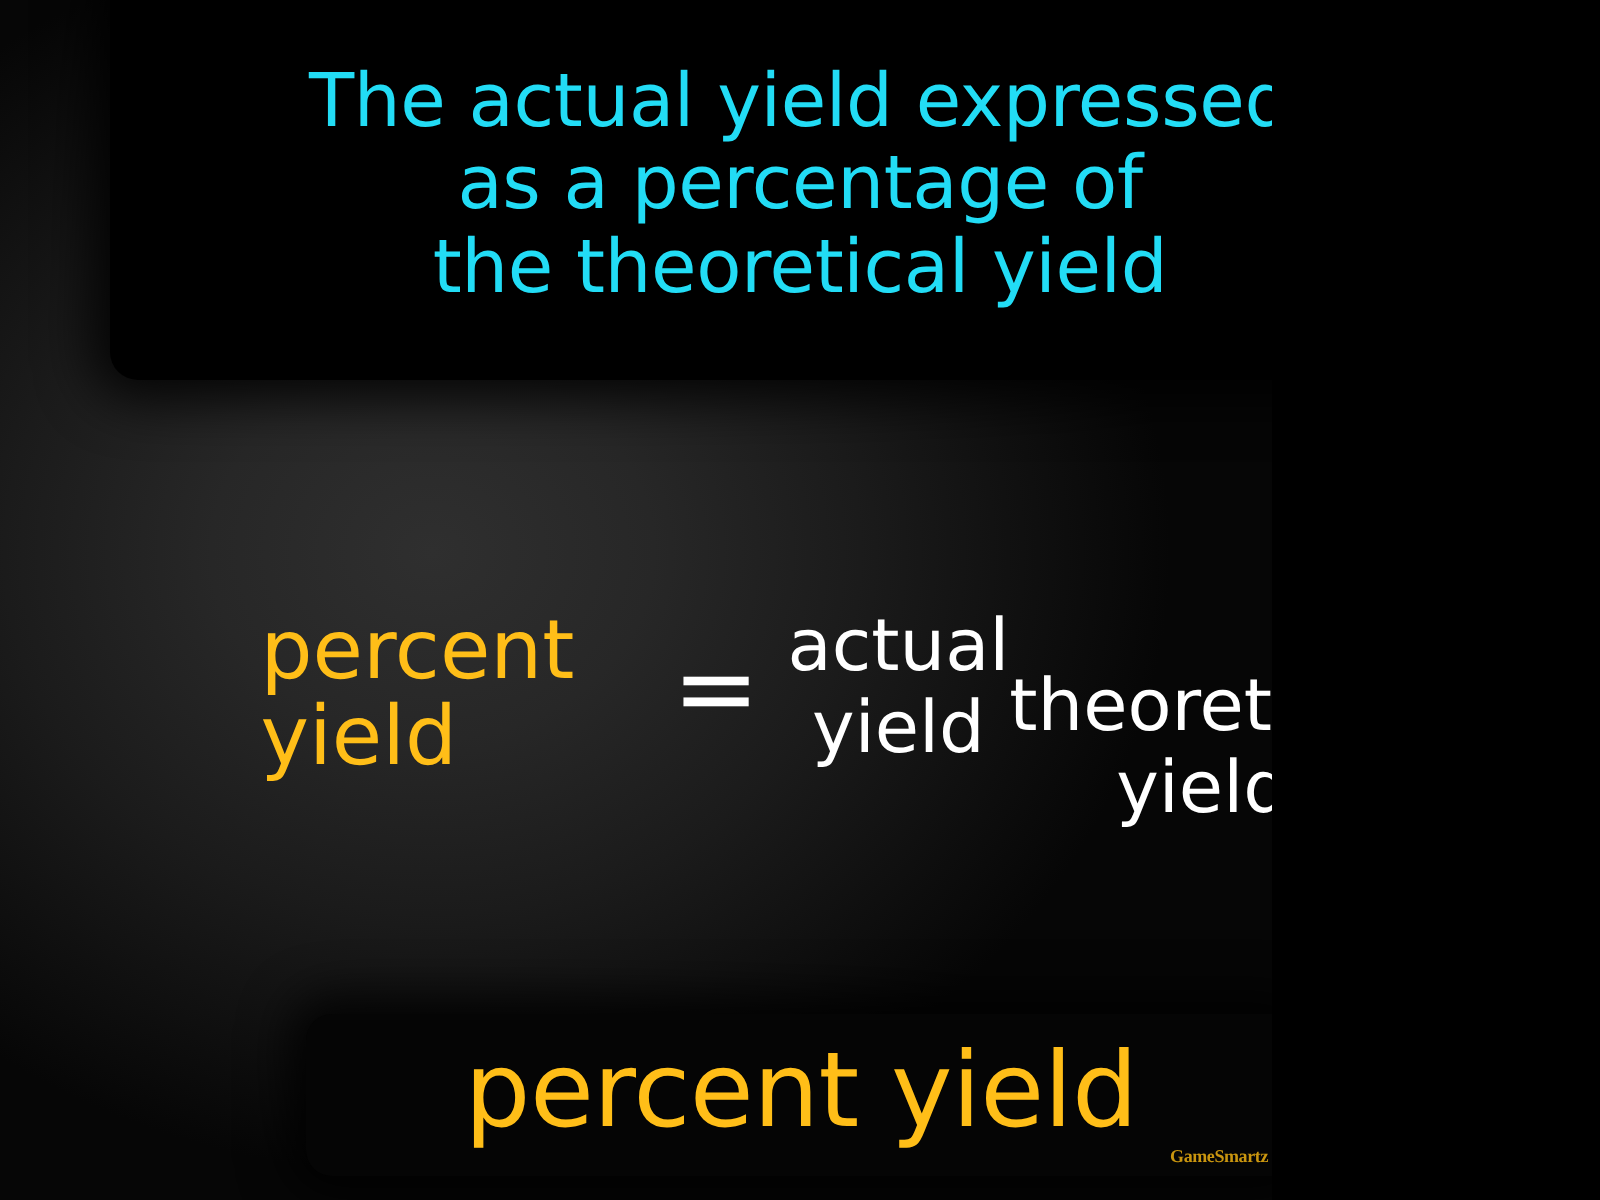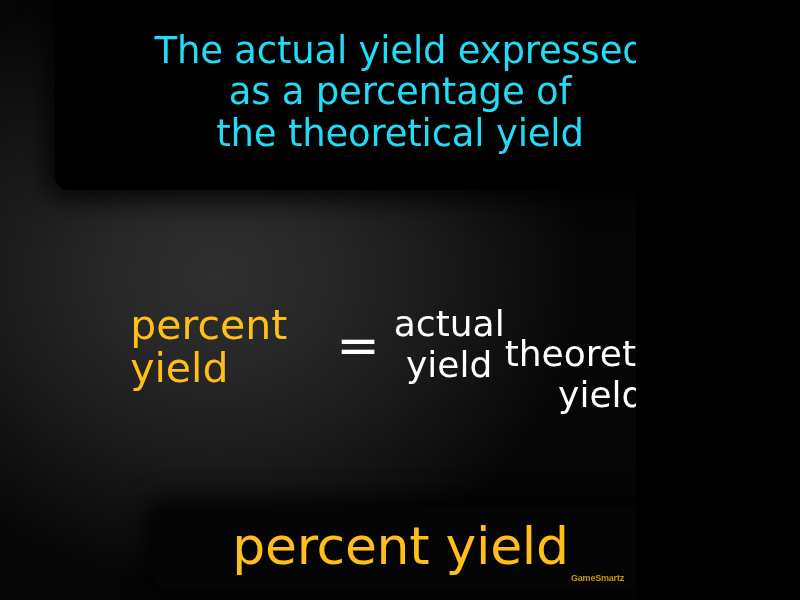--- a/index.html
+++ b/index.html
@@ -129,27 +129,27 @@
   }
   #term-text {
     color: #ffbe18;
     font-size: 52px;
     line-height: 1;
     letter-spacing: -0.3px;
     padding-bottom: 4px;
   }
   #watermark {
     position: absolute;
-    right: 24px;
+    right: 14px;
     bottom: 5px;
     color: #c9950f;
     font-size: 9px;
     font-weight: bold;
     letter-spacing: -0.2px;
-    font-family: Liberation Sans, sans-serif;
+    font-family: Liberation Serif, serif;
   }
 </style>
 </head>
 <body>
 
 <div id="card">
 
   <div id="definition-banner">
     <div id="definition-text">The actual yield expressed
 as a percentage of

